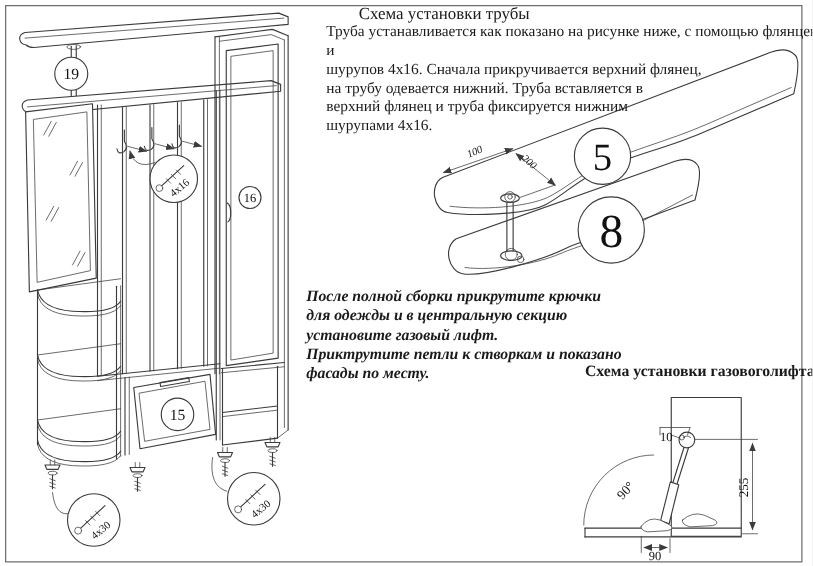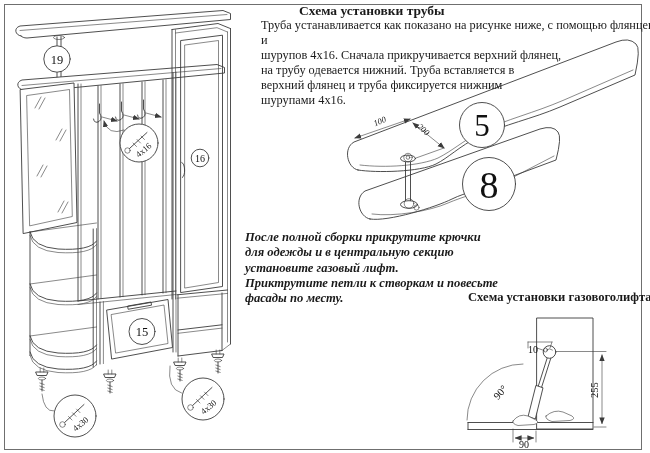--- a/index.html
+++ b/index.html
@@ -1,20 +1,20 @@
 <!DOCTYPE html>
 <html><head>
 <meta charset="utf-8">
 <style>
   html,body{margin:0;padding:0;background:#e9e9e9;}
   .page{position:relative;width:650px;height:453px;background:#ffffff;overflow:hidden;
         font-family:"Liberation Serif",serif;color:#1a1a1a;}
   .frame{position:absolute;left:4px;top:4px;width:636px;height:444px;border:1px solid #6f6f6f;}
   .art{position:absolute;left:0;top:0;}
-  .t-title{position:absolute;left:299px;top:3px;font-size:13.5px;font-weight:bold;white-space:nowrap;}
+  .t-title{position:absolute;left:287px;top:3px;font-size:13.5px;font-weight:normal;white-space:nowrap;}
   .t-intro{position:absolute;left:247px;top:18px;font-size:12.3px;line-height:15px;white-space:pre-line;width:398px;margin-left:14px;}
   .t-note{position:absolute;left:245px;top:230px;font-size:12.6px;font-weight:bold;font-style:italic;
           line-height:15.3px;white-space:pre-line;width:270px;}
   .t-gas{position:absolute;left:468px;top:290px;font-size:12.6px;font-weight:bold;white-space:nowrap;}
   svg{shape-rendering:geometricPrecision;}
   .ln{stroke:#3b3b3b;stroke-width:.9;fill:none;stroke-linecap:round;stroke-linejoin:round;}
   .th{stroke:#3b3b3b;stroke-width:.6;fill:none;stroke-linecap:round;}
   .wf{fill:#ffffff;}
   .lbl{font-family:"Liberation Serif",serif;fill:#111;stroke:none;text-anchor:middle;}
 </style>
@@ -265,16 +265,16 @@
 
   <div class="t-title">Схема установки трубы</div>
   <div class="t-intro">Труба устанавливается как показано на рисунке ниже, с помощью флянцев и
 шурупов 4х16. Сначала прикручивается верхний флянец,
 на трубу одевается нижний. Труба вставляется в
 верхний флянец и труба фиксируется нижним
 шурупами 4х16.</div>
   <div class="t-note">После полной сборки прикрутите крючки
 для одежды и в центральную секцию
 установите газовый лифт.
-Приктрутите петли к створкам и повесьте
+Приктрутите петли к створкам и показано
 фасады по месту.</div>
   <div class="t-gas">Схема установки газовоголифта:</div>
 </div>
 
 </body></html>

